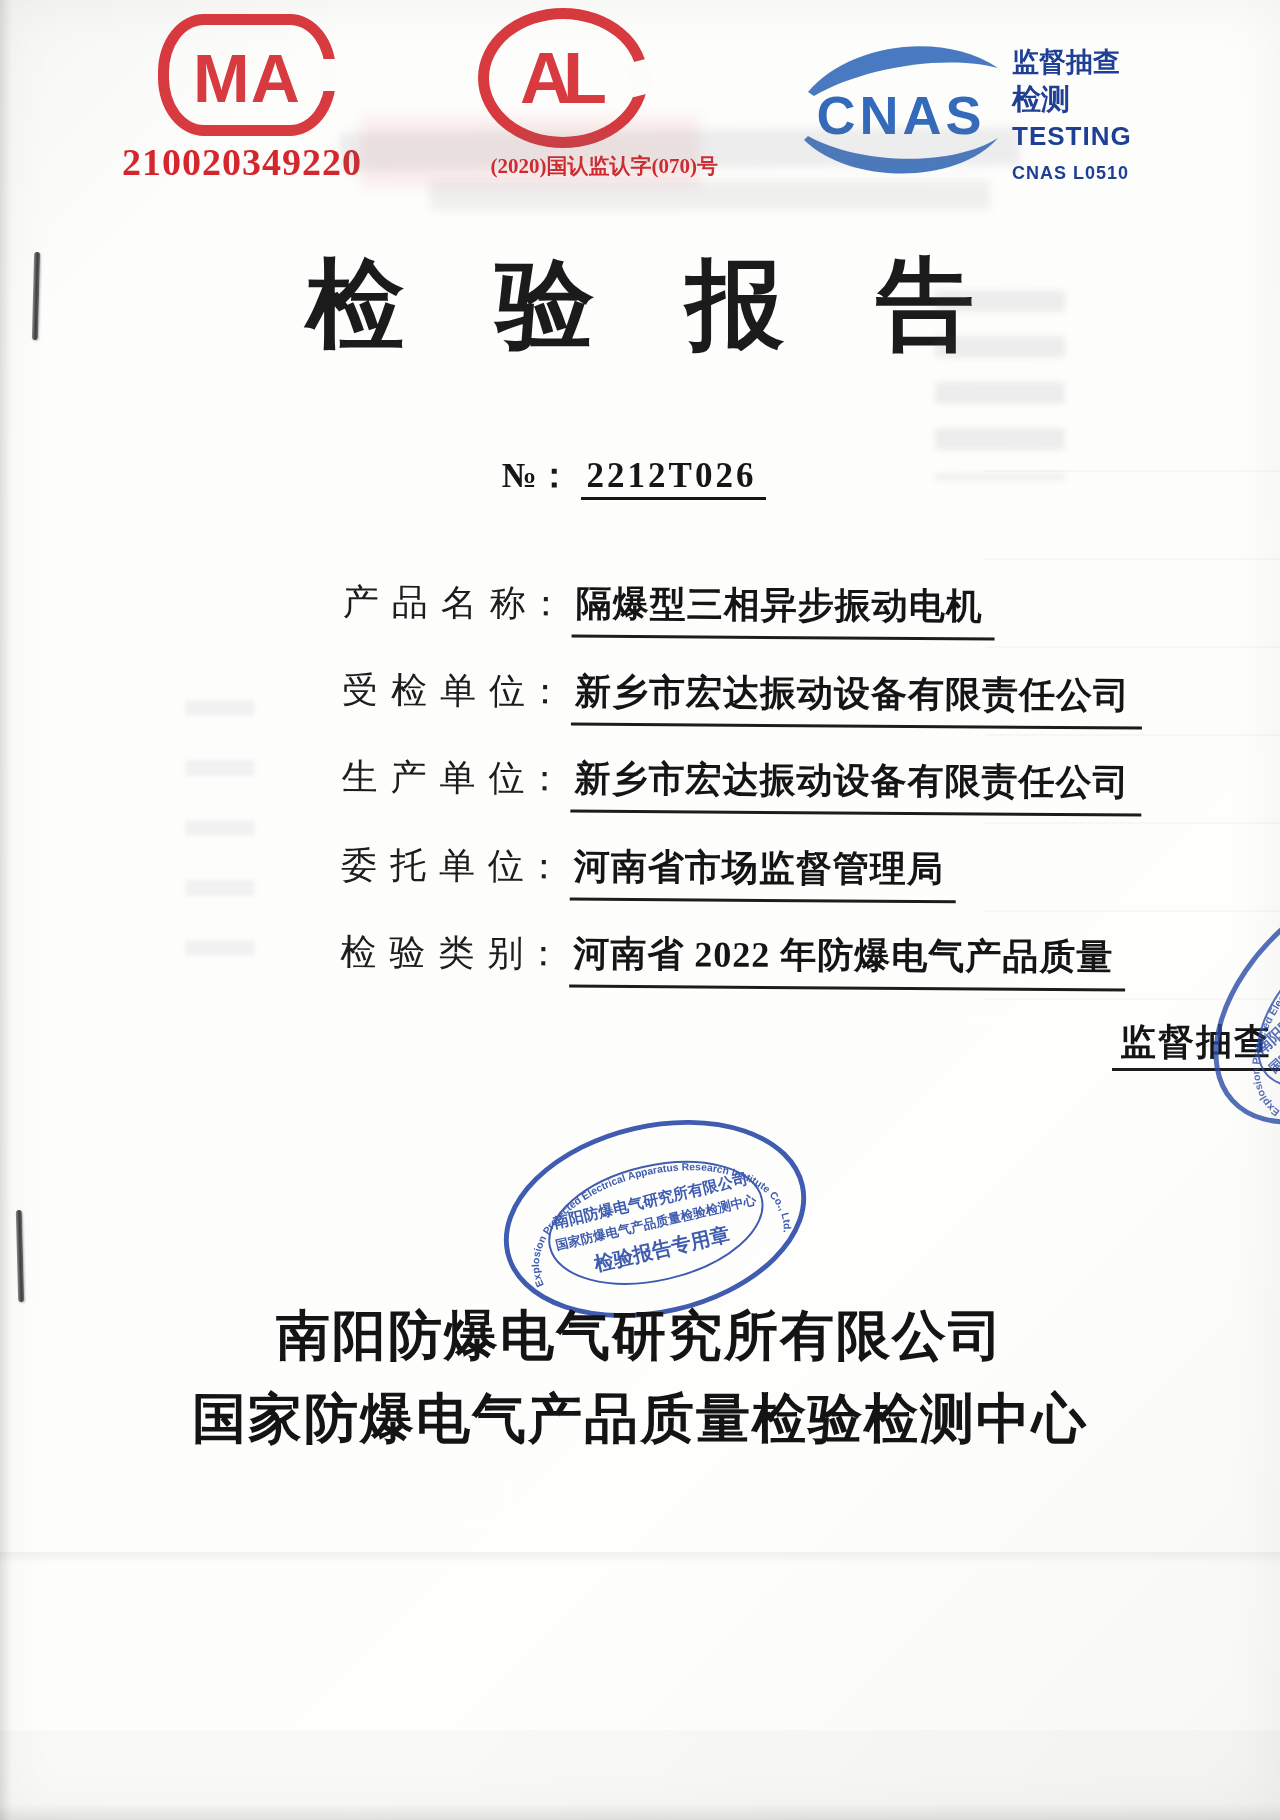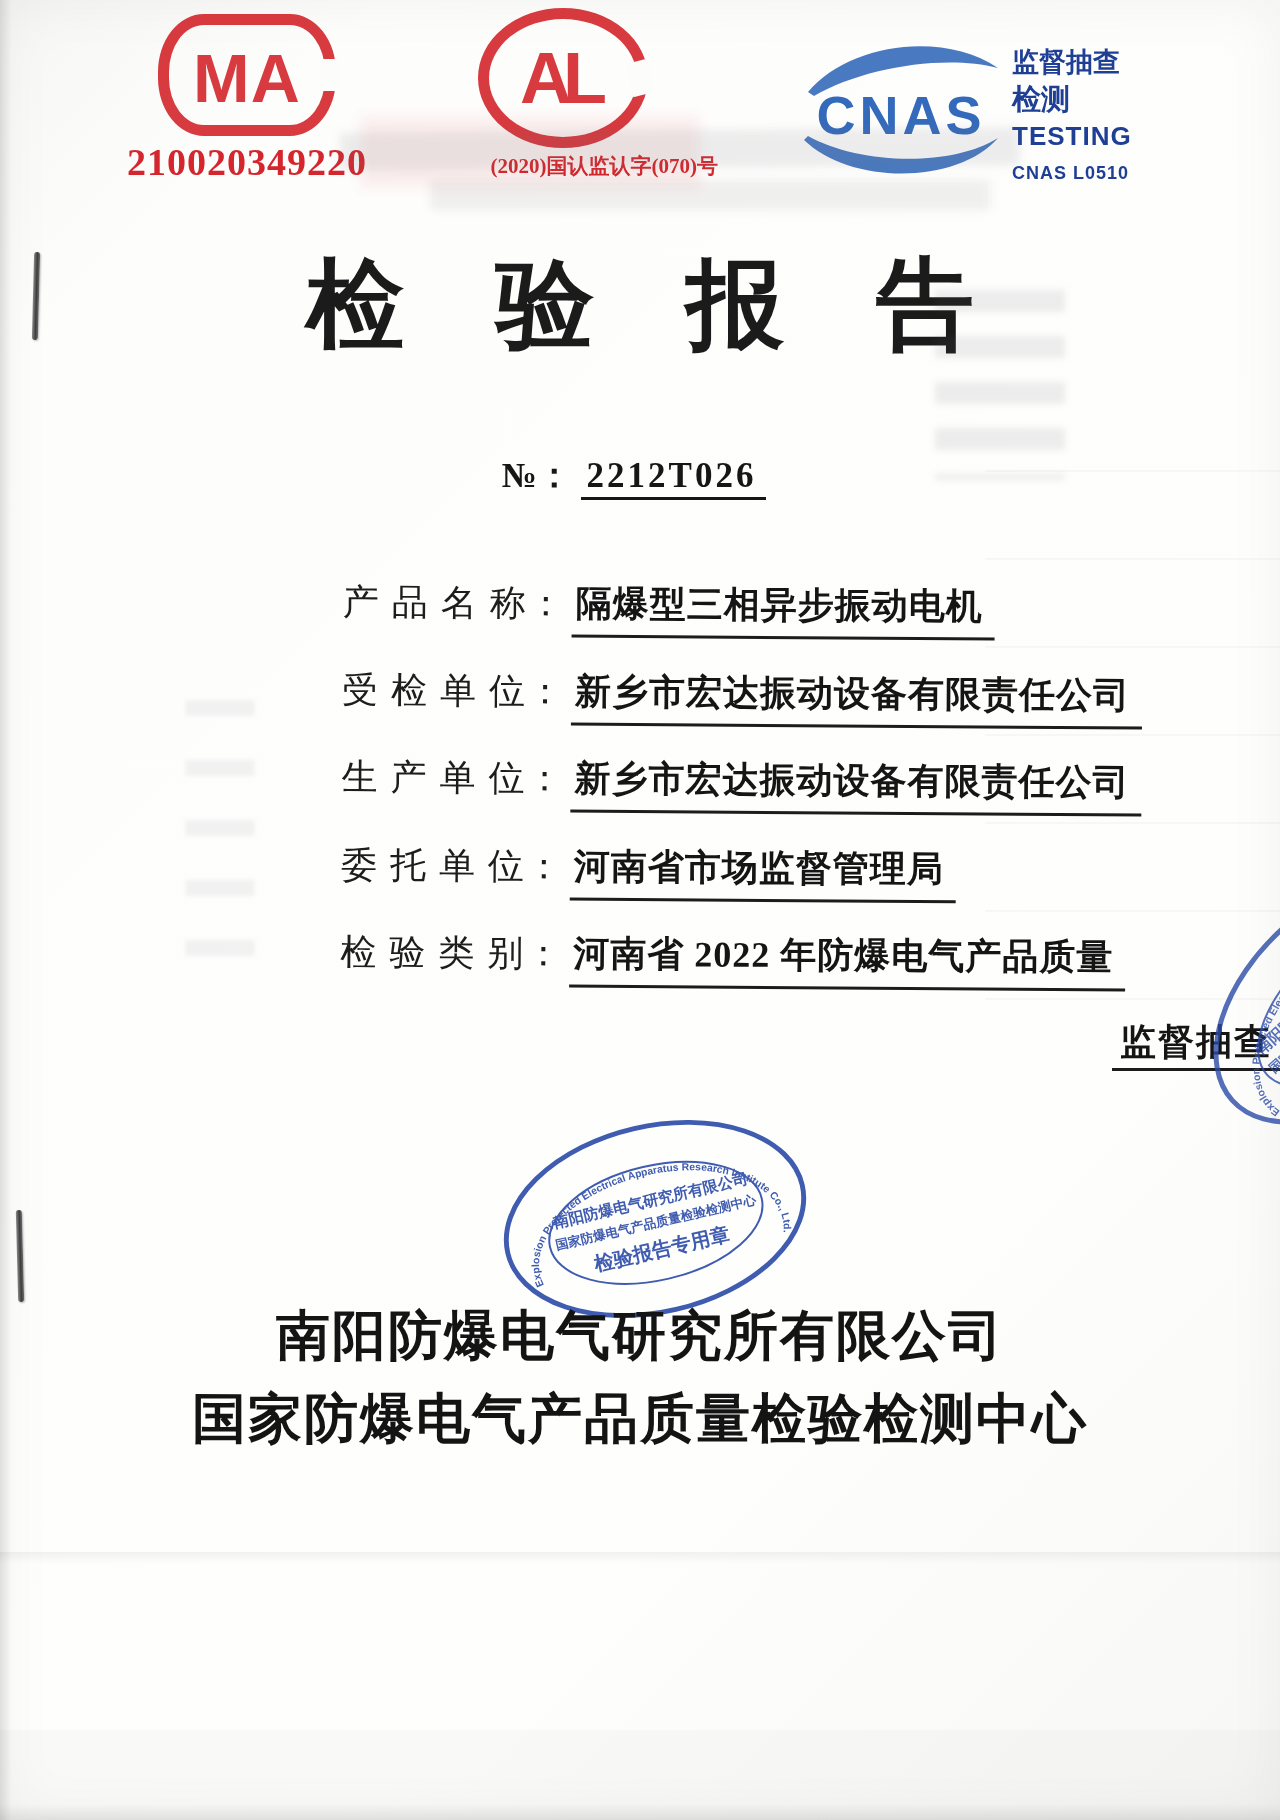--- a/index.html
+++ b/index.html
@@ -9,21 +9,21 @@
     overflow:hidden;
     font-family:"Liberation Serif",serif;
     box-shadow:inset 0 0 60px rgba(0,0,0,0.05);
   }
   
   .cma{position:absolute;left:158px;top:14px;width:178px;height:122px;}
   .cma-box{position:absolute;inset:0;border:11px solid #d42a30;border-radius:46px/58px;
     display:flex;align-items:center;justify-content:center;opacity:.92;}
   .cma-gap{position:absolute;right:-14px;top:50%;margin-top:-16px;width:20px;height:32px;background:#fcfcfb;}
   .cma-letters{font-family:"Liberation Sans",sans-serif;font-weight:bold;font-size:68px;color:#d42a30;letter-spacing:1px;margin-top:6px;}
-  .cma-number{position:absolute;left:122px;top:140px;width:250px;text-align:center;
+  .cma-number{position:absolute;left:122px;top:140px;width:250px;text-align:left;
     font-family:"Liberation Serif",serif;font-weight:bold;font-size:38px;color:#d4262c;letter-spacing:1px;}
   .cal{position:absolute;left:478px;top:8px;width:170px;height:140px;}
   .cal-ring{position:absolute;inset:0;border:11px solid #d42a30;border-radius:50%;
     display:flex;align-items:center;justify-content:center;opacity:.92;}
   .cal-gap{position:absolute;right:-14px;top:50%;margin-top:-17px;width:22px;height:34px;background:#fcfcfb;transform:rotate(-14deg);}
   .cal-letters{font-family:"Liberation Sans",sans-serif;font-weight:bold;font-size:72px;color:#d42a30;letter-spacing:-9px;padding-right:8px;}
   .cal-caption{position:absolute;left:408px;top:152px;width:310px;text-align:right;
     font-weight:bold;font-size:21px;color:#d4262c;}
   .cnas{position:absolute;left:792px;top:34px;width:218px;height:150px;opacity:.95;}
   .cnas-text{position:absolute;left:1012px;top:44px;color:#1e3f94;font-family:"Liberation Sans",sans-serif;font-weight:bold;line-height:37px;}

